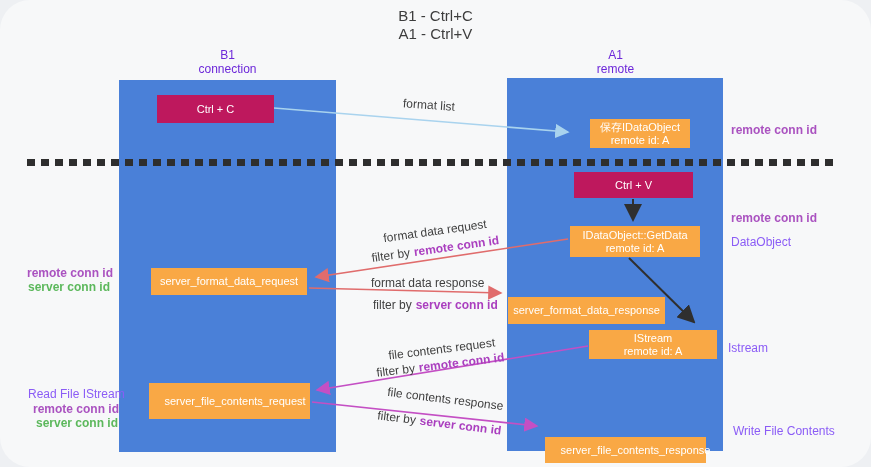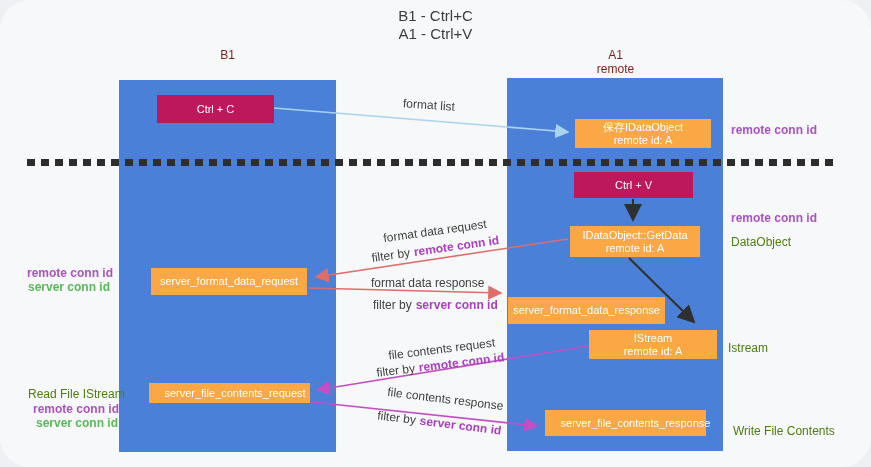--- a/index.html
+++ b/index.html
@@ -20,21 +20,21 @@
   }
   .col-left{left:119px;top:80px;width:217px;height:372px;}
   .col-right{left:507px;top:78px;width:216px;height:373px;}
 
   .title{
     position:absolute;left:0;top:7px;width:871px;
     text-align:center;color:#3d3d3d;font-size:15px;line-height:18px;
   }
   .col-header{
     position:absolute;top:48px;width:217px;
-    text-align:center;color:#7f1d1d;font-size:12px;line-height:14px;
+    text-align:center;color:#6d28d9;font-size:12px;line-height:14px;
   }
   .hdr-left{left:119px;}
   .hdr-right{left:507px;}
 
   .node{
     position:absolute;
     display:flex;flex-direction:column;align-items:center;justify-content:center;
     color:#ffffff;font-size:11px;line-height:13px;text-align:center;
     box-sizing:border-box;
   }
@@ -50,36 +50,37 @@
     position:absolute;
     font-size:12px;color:#3f3f3f;white-space:nowrap;
     transform-origin:center center;
   }
   .lbl .hl-purple{color:#aa3fbf;font-weight:bold;}
   .lbl .pre{margin-right:4px;}
 
   .side{position:absolute;white-space:nowrap;font-size:12px;}
   .purple-b{color:#aa52c0;font-weight:bold;}
   .green-b{color:#5cb85c;font-weight:bold;}
-  .black-t{color:#4d7c0f;}
+  .black-t{color:#8b5cf6;}
 
   svg.arrows{position:absolute;left:0;top:0;pointer-events:none;}
 </style>
 </head>
 <body>
 
 <div class="canvas">
 
   <div class="title">
     <div>B1 - Ctrl+C</div>
     <div>A1 - Ctrl+V</div>
   </div>
 
   <div class="col-header hdr-left">
     <div>B1</div>
+    <div>connection</div>
   </div>
   <div class="col-header hdr-right">
     <div>A1</div>
     <div>remote</div>
   </div>
 
   <div class="col col-left"></div>
   <div class="col col-right"></div>
 
   <div class="dashes"></div>
@@ -105,21 +106,21 @@
     <line x1="309" y1="288" x2="501" y2="293" stroke="#e06c6c" stroke-width="1.6" marker-end="url(#m-red)"></line>
     <line x1="629" y1="258" x2="694" y2="322" stroke="#2f2f2f" stroke-width="2" marker-end="url(#m-black)"></line>
     <line x1="588" y1="346" x2="317" y2="390" stroke="#c44fc4" stroke-width="1.6" marker-end="url(#m-mag)"></line>
     <line x1="312" y1="402" x2="537" y2="426" stroke="#c44fc4" stroke-width="1.6" marker-end="url(#m-mag)"></line>
   </svg>
 
   <div class="node green" style="left:157px;top:95px;width:117px;height:28px;">
     <span>Ctrl + C</span>
   </div>
 
-  <div class="node orange" style="left:575px;top:119px;width:136px;height:29px;">
+  <div class="node orange" style="left:590px;top:119px;width:100px;height:29px;">
     <span>保存IDataObject</span>
     <span>remote id: A</span>
   </div>
 
   <div class="node green" style="left:574px;top:172px;width:119px;height:26px;">
     <span>Ctrl + V</span>
   </div>
 
   <div class="node orange" style="left:570px;top:226px;width:130px;height:31px;">
     <span>IDataObject::GetData</span>
@@ -132,25 +133,25 @@
 
   <div class="node orange" style="left:508px;top:281px;width:157px;height:27px;margin-top:16px;">
     <span>server_format_data_response</span>
   </div>
 
   <div class="node orange" style="left:589px;top:330px;width:128px;height:29px;">
     <span>IStream</span>
     <span>remote id: A</span>
   </div>
 
-  <div class="node orange" style="left:149px;top:383px;width:161px;height:20px;padding-left:11px;">
+  <div class="node orange" style="left:149px;top:383px;width:161px;height:36px;padding-left:11px;">
     <span>server_file_contents_request</span>
   </div>
 
-  <div class="node orange" style="left:545px;top:410px;width:161px;height:26px;padding-left:20px;">
+  <div class="node orange" style="left:545px;top:437px;width:161px;height:26px;padding-left:20px;">
     <span>server_file_contents_response</span>
   </div>
 
   <div class="lbl" style="left:403px;top:98px;transform:rotate(4deg);">format list</div>
 
   <div class="lbl" style="left:383px;top:224px;transform:rotate(-8deg);">format data request</div>
 
   <div class="lbl" style="left:371px;top:242px;transform:rotate(-8deg);">
     <span class="pre">filter by</span><span class="hl-purple">remote conn id</span>
   </div>

